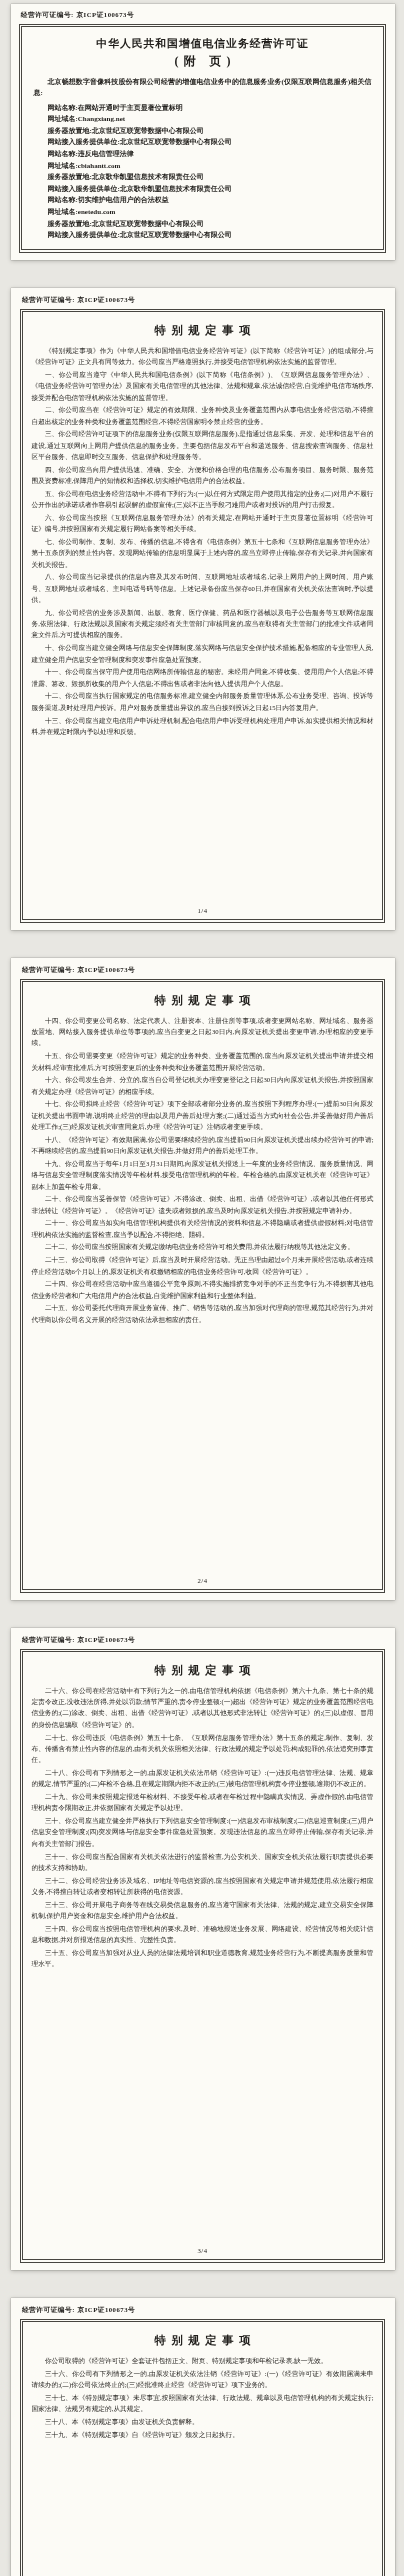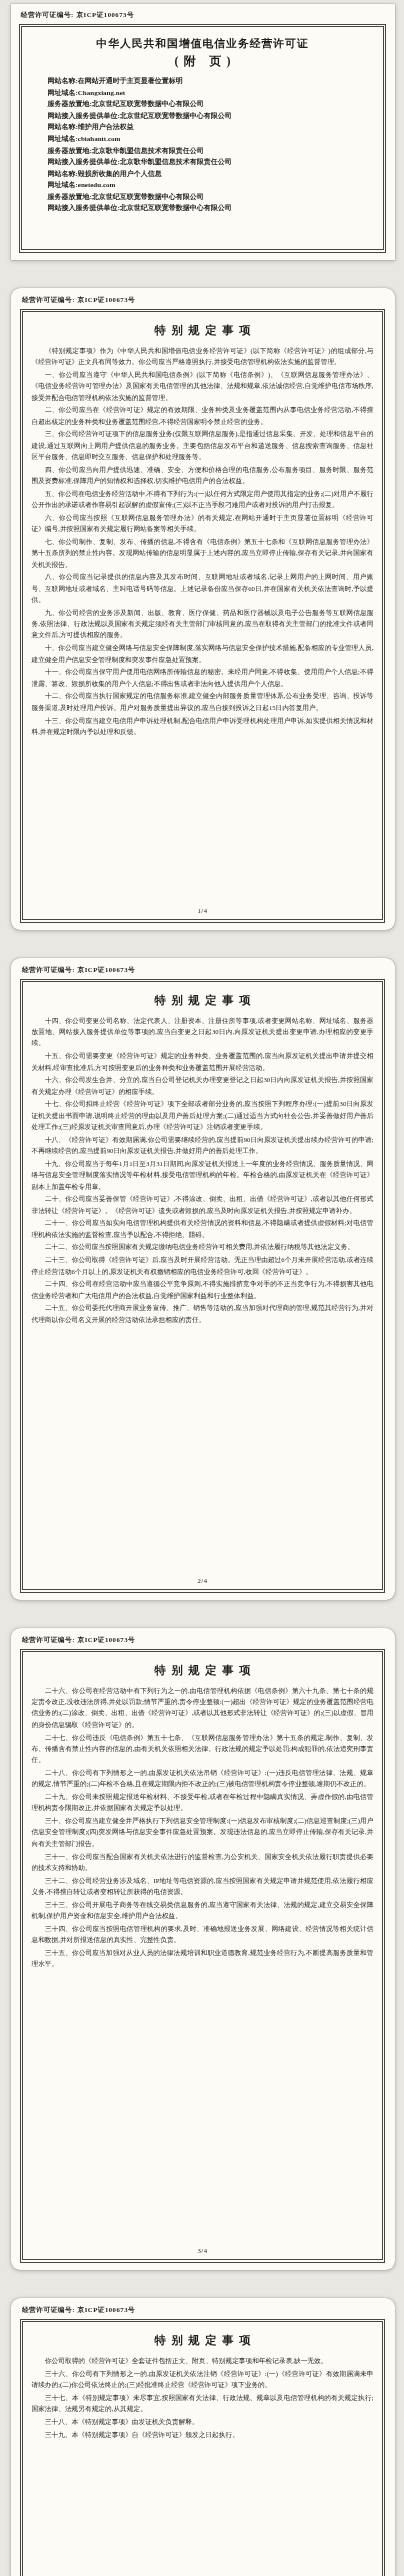--- a/index.html
+++ b/index.html
@@ -14,21 +14,21 @@
   .page{
     width:384px;
     margin:0 auto 28px;
     background:#fcfbf6;
     box-shadow:0 0 1px rgba(40,38,34,.55),0 1px 4.1px rgba(40,38,34,.28);
     display:flex;
     flex-direction:column;
   }
   .page:last-child{margin-bottom:0;}
   .page-license{height:256px;padding:6.2px 8.2px 7.2px;}
-  .page-prov{height:642px;padding:7.2px 9.3px 7.2px;border-radius:9px;}
+  .page-prov{height:642px;padding:7.2px 9.3px 7.2px;}
   .page-short{height:568px;}
   .page-header{
     font-size:6.7px;
     font-weight:bold;
     letter-spacing:0.5px;
     padding:1px 2.1px 3.6px;
     white-space:nowrap;
   }
   .hdr-no{margin-left:2.6px;}
   .frame{
@@ -105,56 +105,57 @@
 <div class="canvas">
 
   <section class="page page-license">
     <div class="page-header">
       <span class="hdr-label">经营许可证编号:</span><span class="hdr-no">京ICP证100673号</span>
     </div>
     <div class="frame">
       <div class="frame-inner">
         <h1 class="cert-title">中华人民共和国增值电信业务经营许可证</h1>
         <div class="cert-subtitle">(附 页)</div>
+        <p class="cert-intro">北京畅想数字音像科技股份有限公司经营的增值电信业务中的信息服务业务(仅限互联网信息服务)相关信息:</p>
         <div class="entries">
 
             <div class="entry">
               <span class="entry-label">网站名称:</span><span class="entry-value">在网站开通时于主页显著位置标明</span>
             </div>
 
             <div class="entry">
               <span class="entry-label">网址域名:</span><span class="entry-value">Changxiang.net</span>
             </div>
 
             <div class="entry">
               <span class="entry-label">服务器放置地:</span><span class="entry-value">北京世纪互联宽带数据中心有限公司</span>
             </div>
 
             <div class="entry">
               <span class="entry-label">网站接入服务提供单位:</span><span class="entry-value">北京世纪互联宽带数据中心有限公司</span>
             </div>
 
             <div class="entry">
-              <span class="entry-label">网站名称:</span><span class="entry-value">维护用户合法权益</span>
+              <span class="entry-label">网站名称:</span><span class="entry-value">违反电信管理法律</span>
             </div>
 
             <div class="entry">
               <span class="entry-label">网址域名:</span><span class="entry-value">cbiahantt.com</span>
             </div>
 
             <div class="entry">
               <span class="entry-label">服务器放置地:</span><span class="entry-value">北京歌华凯盟信息技术有限责任公司</span>
             </div>
 
             <div class="entry">
               <span class="entry-label">网站接入服务提供单位:</span><span class="entry-value">北京歌华凯盟信息技术有限责任公司</span>
             </div>
 
             <div class="entry">
-              <span class="entry-label">网站名称:</span><span class="entry-value">毁损所收集的用户个人信息</span>
+              <span class="entry-label">网站名称:</span><span class="entry-value">切实维护电信用户的合法权益</span>
             </div>
 
             <div class="entry">
               <span class="entry-label">网址域名:</span><span class="entry-value">enetedu.com</span>
             </div>
 
             <div class="entry">
               <span class="entry-label">服务器放置地:</span><span class="entry-value">北京世纪互联宽带数据中心有限公司</span>
             </div>
 

